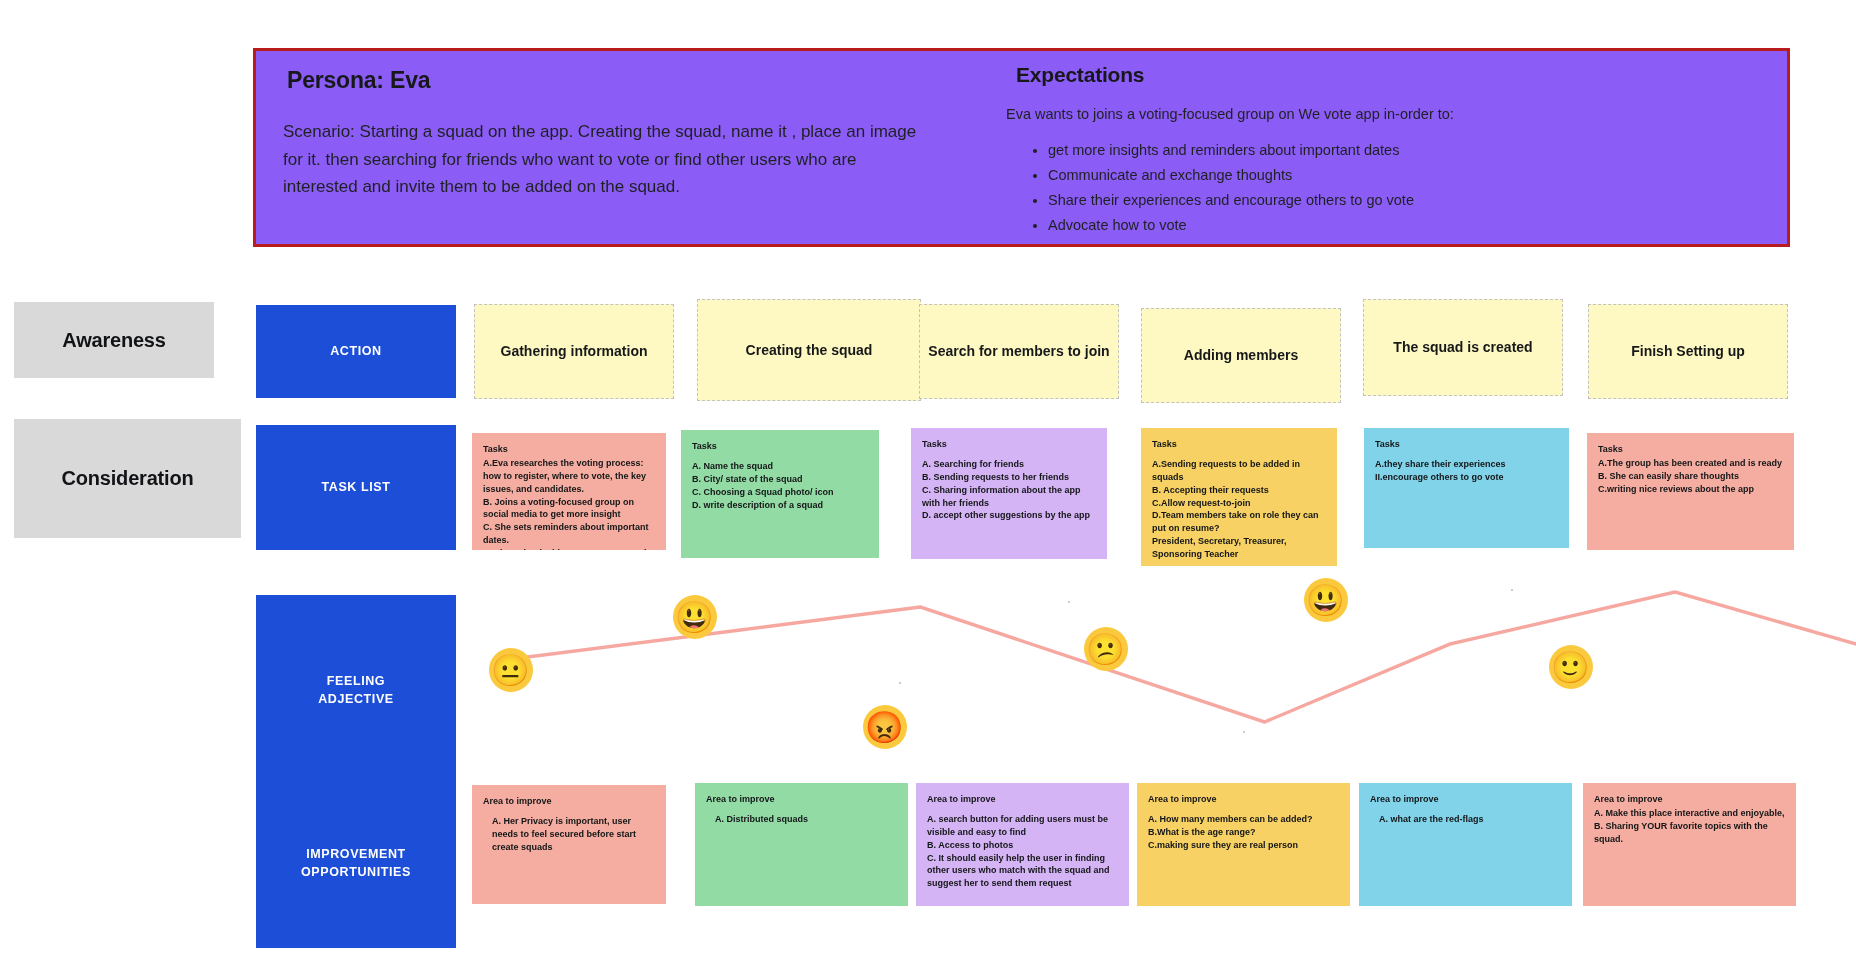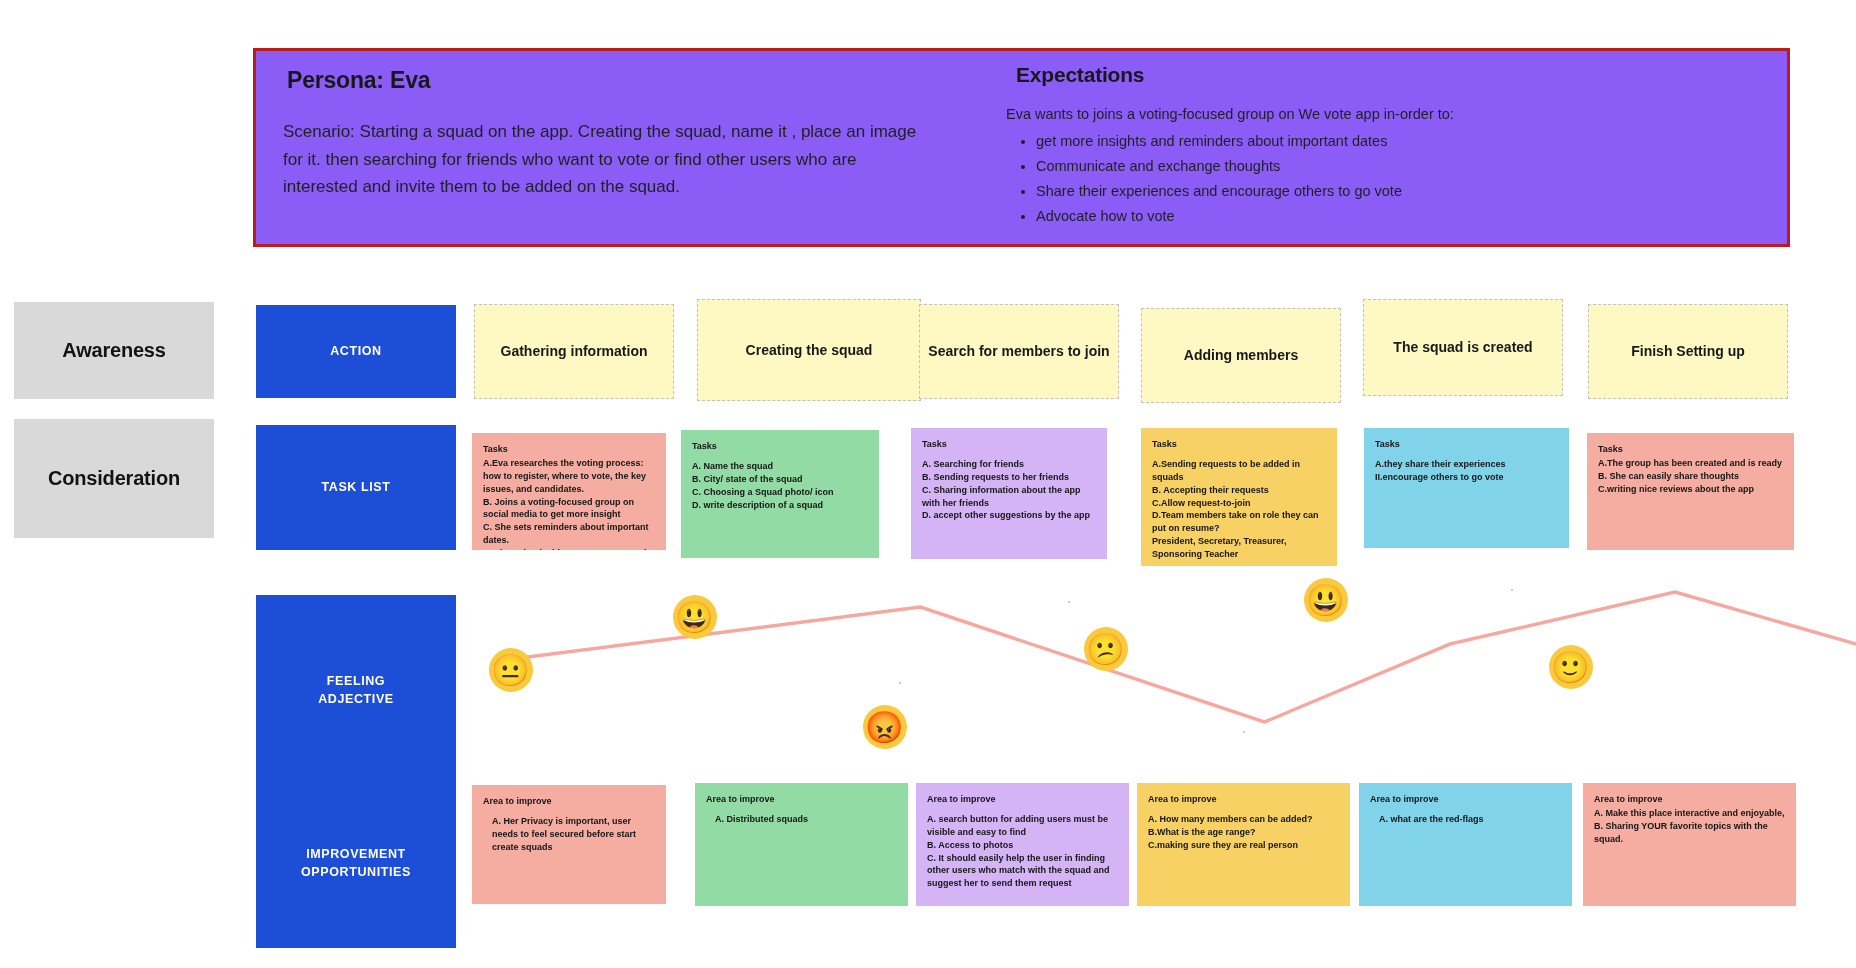--- a/index.html
+++ b/index.html
@@ -55,43 +55,43 @@
     margin: 0 0 17px 63px;
     letter-spacing: -0.2px;
   }
   .exp-intro {
     font-size: 14.5px;
     line-height: 1.5;
     margin: 0 0 3px 53px;
     color: #1f2023;
   }
   .exp-list {
-    margin: 0; padding: 0 0 0 83px;
+    margin: 12px; padding: 0 0 0 83px;
     list-style: disc;
   }
   .exp-list li {
     font-size: 14.5px;
     line-height: 1.72;
     color: #1f2023;
   }
 
   
   .stage-label {
     position: absolute;
     background: #d9d9d9;
     display: flex;
     align-items: center;
     justify-content: center;
     font-size: 20px;
     font-weight: bold;
     color: #111316;
     letter-spacing: -0.2px;
   }
-  #stage-awareness { left: 14px; top: 302px; width: 200px; height: 97px; }
-  #stage-consideration { left: 14px; top: 419px; width: 200px; height: 119px; }
+  #stage-awareness { left: 14px; top: 302px; width: 200px; height: 76px; }
+  #stage-consideration { left: 14px; top: 419px; width: 227px; height: 119px; }
 
   
   .row-label {
     position: absolute;
     background: #1d4ed8;
     color: #ffffff;
     display: flex;
     align-items: center;
     justify-content: center;
     text-align: center;

